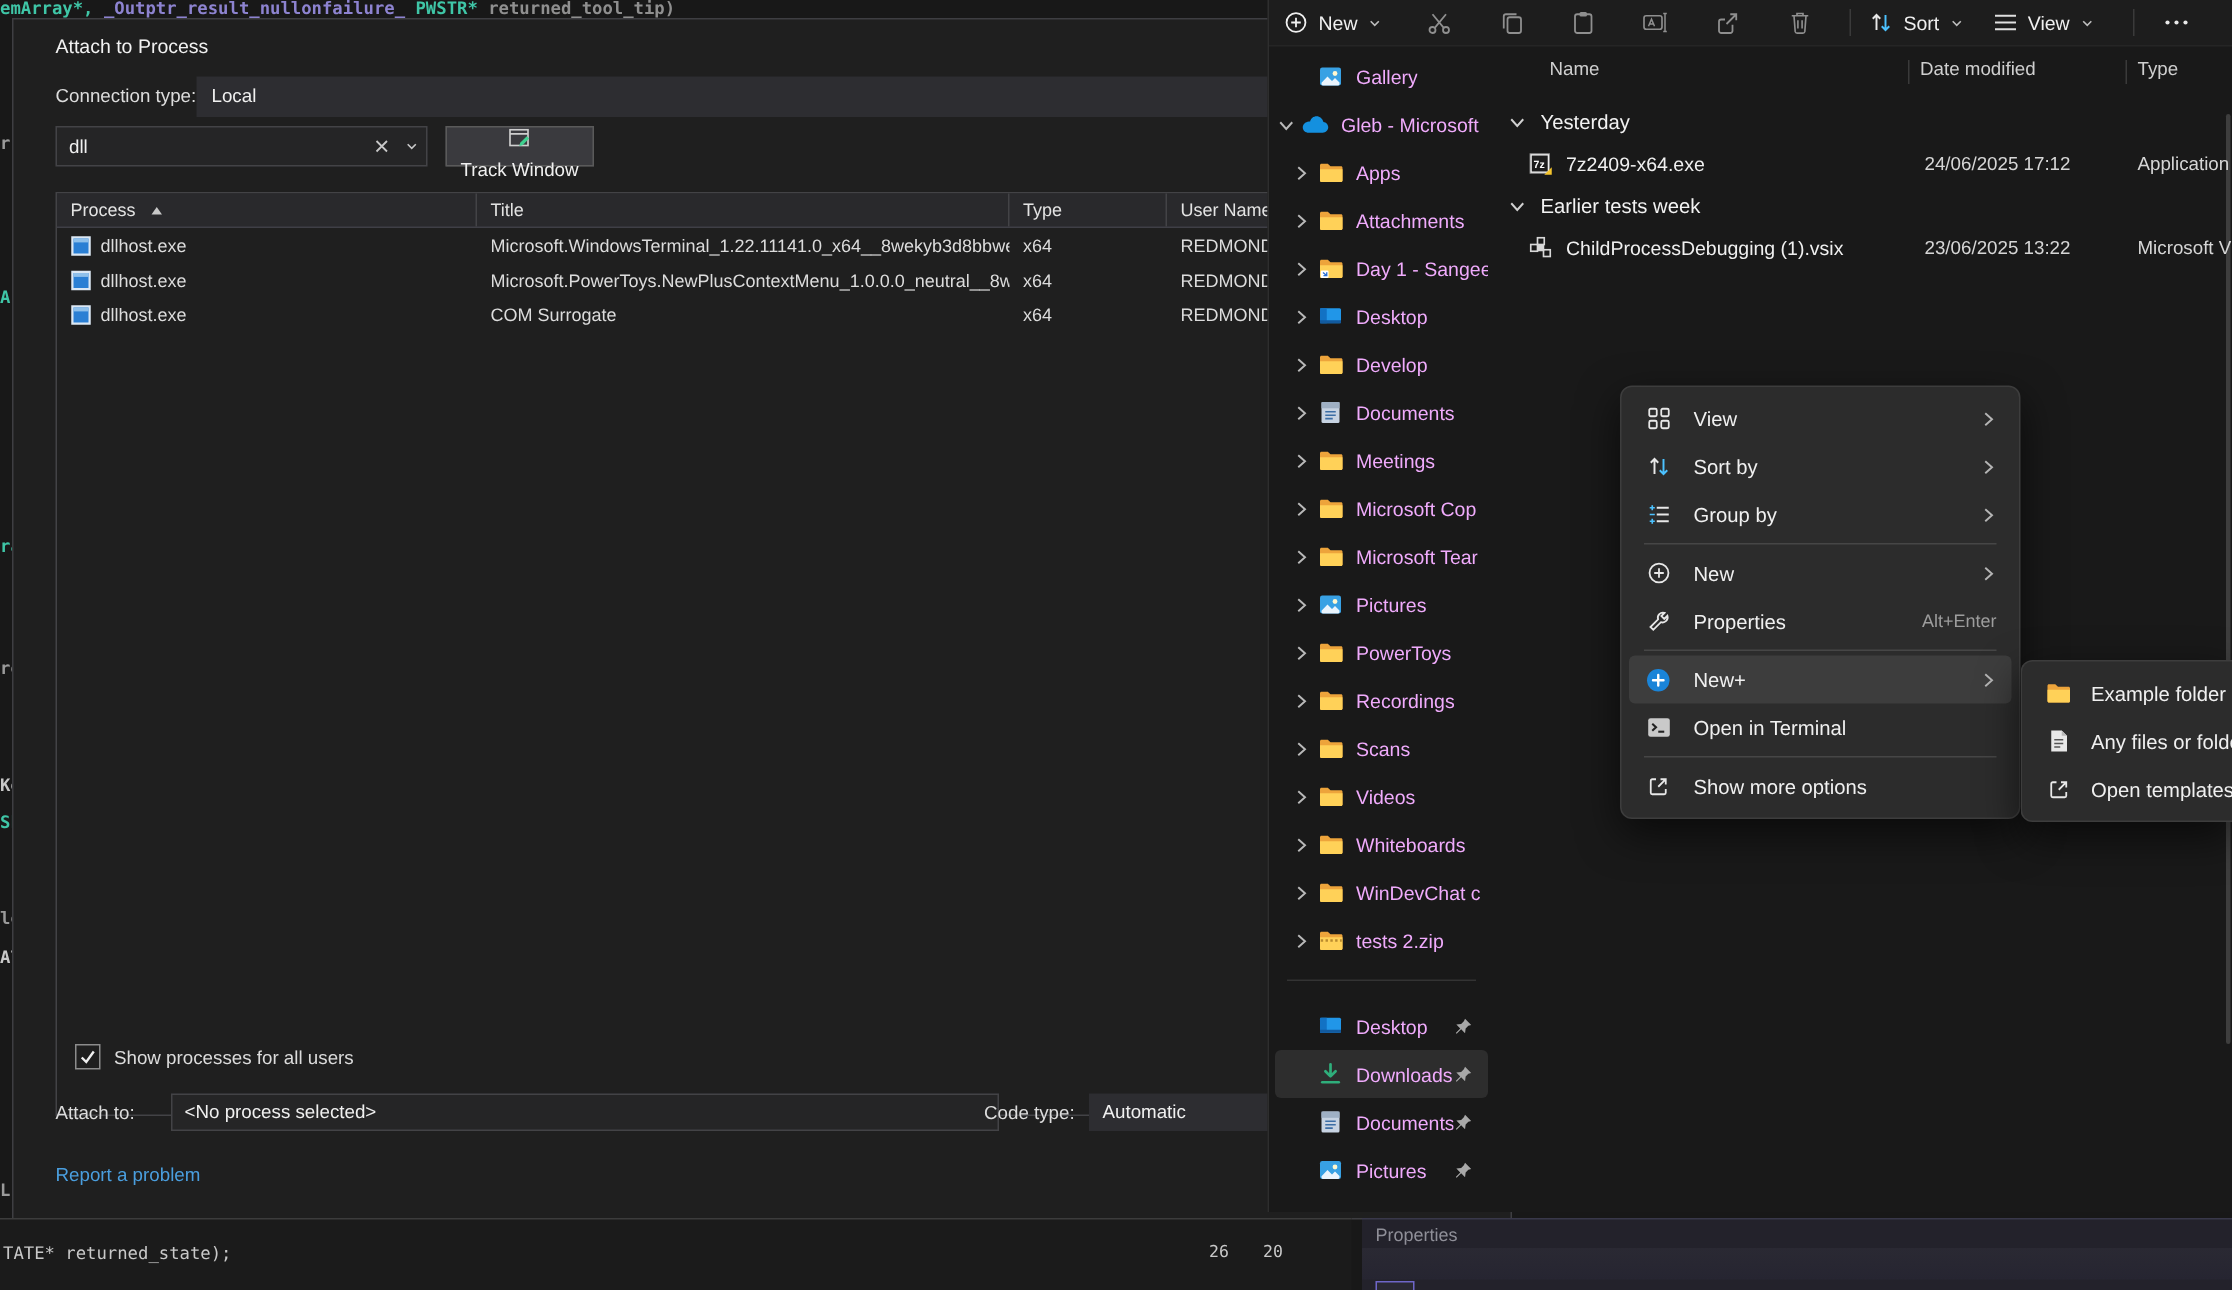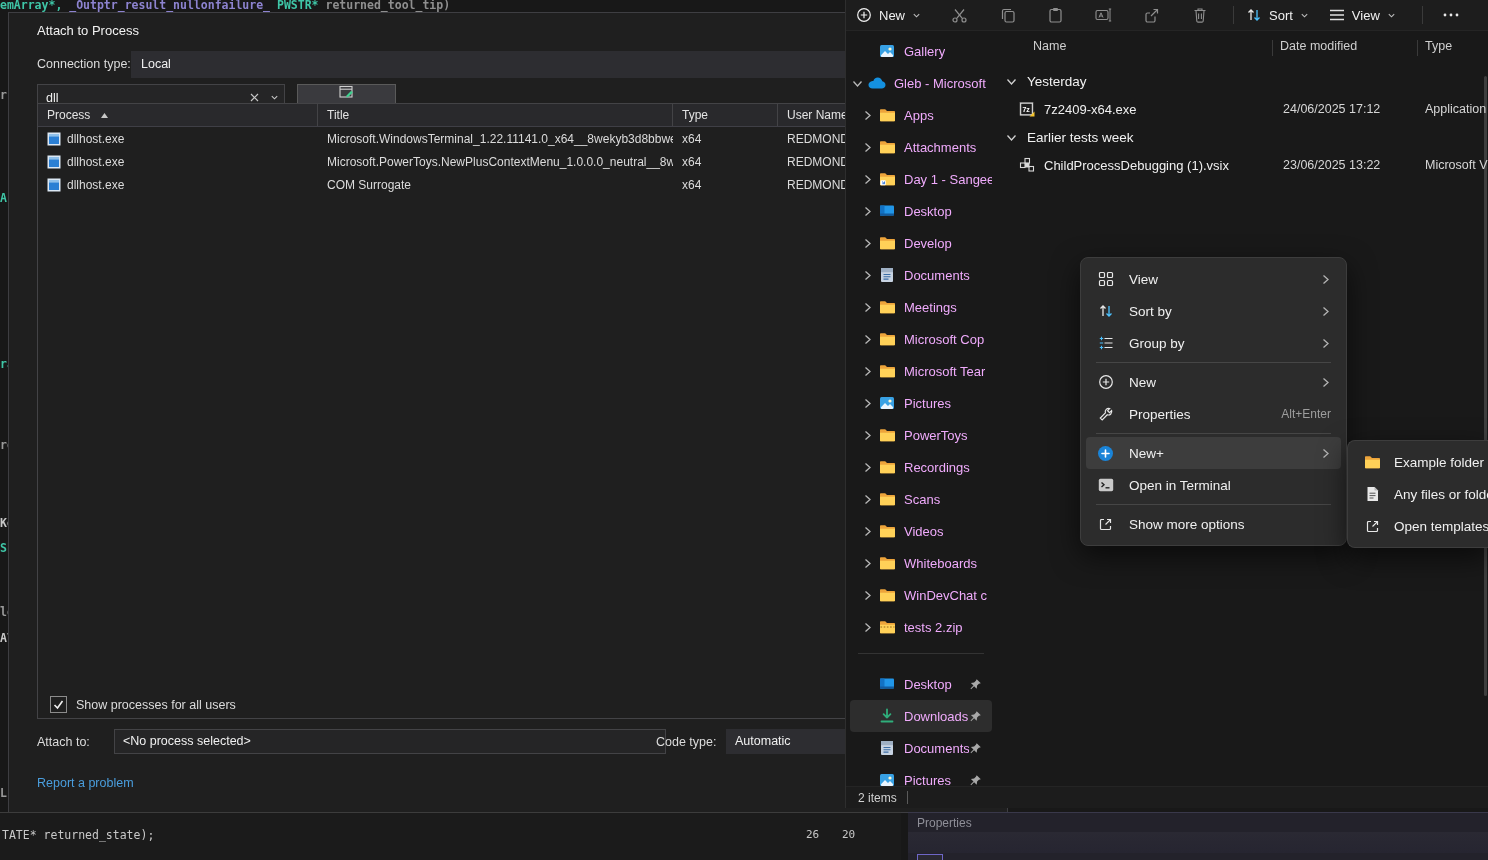--- a/index.html
+++ b/index.html
@@ -23,21 +23,21 @@
   .conn-combo{position:absolute;left:122px;top:38px;right:0;height:27px;background:#2d2d31;
               font-size:12.5px;color:#f0f0f0;line-height:27px;padding-left:10px;}
   .filter{position:absolute;left:28px;top:71px;width:248px;height:27px;background:#252526;
           border:1px solid #434346;box-sizing:border-box;display:flex;align-items:center;
           font-size:12.5px;color:#f0f0f0;padding-left:8px;gap:24px;}
   .filter .fx{margin-left:auto;display:flex;align-items:center;color:#c8c8c8;}
   .filter .fx span{display:flex;align-items:center;padding:0 5px;}
   .track{position:absolute;left:288px;top:71px;height:27px;box-sizing:border-box;background:#3a3a3e;
          border:1px solid #5a5a5a;display:inline-flex;align-items:center;gap:7px;padding:0 9px;
          font-size:12.5px;color:#f0f0f0;flex-direction:column;}
-  .ptable{position:absolute;left:28px;top:90px;right:0;height:616px;border:1px solid #434346;
+  .ptable{position:absolute;left:28px;top:115px;right:0;height:616px;border:1px solid #434346;
           background:#1f1f1f;box-sizing:border-box;text-align:center;}
   .phead{height:22px;display:flex;background:#29292c;border-bottom:1px solid #3f3f46;
          font-size:12px;color:#e3e3e3;align-items:center;}
   .pc{box-sizing:border-box;padding-left:9px;display:flex;align-items:center;height:100%;}
   .c-proc{width:280px;border-right:1px solid #434346;}
   .c-title{width:355px;border-right:1px solid #434346;}
   .c-type{width:105px;border-right:1px solid #434346;}
   .c-user{flex:1;border-right:none;}
   .prow{height:23px;display:flex;align-items:center;font-size:12px;color:#dcdcdc;}
   .prow .pcell{box-sizing:border-box;padding-left:9px;white-space:nowrap;overflow:hidden;height:100%;
@@ -742,24 +742,20 @@
                 <rect x="6" y="6" width="4.5" height="4.5" fill="#d8d8d8"></rect>
               </svg>
             </span>
             <span class="f-name">ChildProcessDebugging (1).vsix</span>
             <span class="f-date">23/06/2025 13:22</span>
             <span class="f-type">Microsoft Vi</span>
           </div>
         </div>
     </div>
 
-    <div class="statusbar">
-      <span>2 items</span>
-      <span class="st-div"></span>
-    </div>
   </div>
 
   <div class="ctx" id="ctxmenu">
       <div class="ctx-item">
         <span class="ci-ico">
           <svg width="16" height="16" viewBox="0 0 16 16">
             <g fill="none" stroke="currentColor" stroke-width="1.2">
               <rect x="1.5" y="1.5" width="5" height="5" rx="1"></rect>
               <rect x="9.5" y="1.5" width="5" height="5" rx="1"></rect>
               <rect x="1.5" y="9.5" width="5" height="5" rx="1"></rect>

